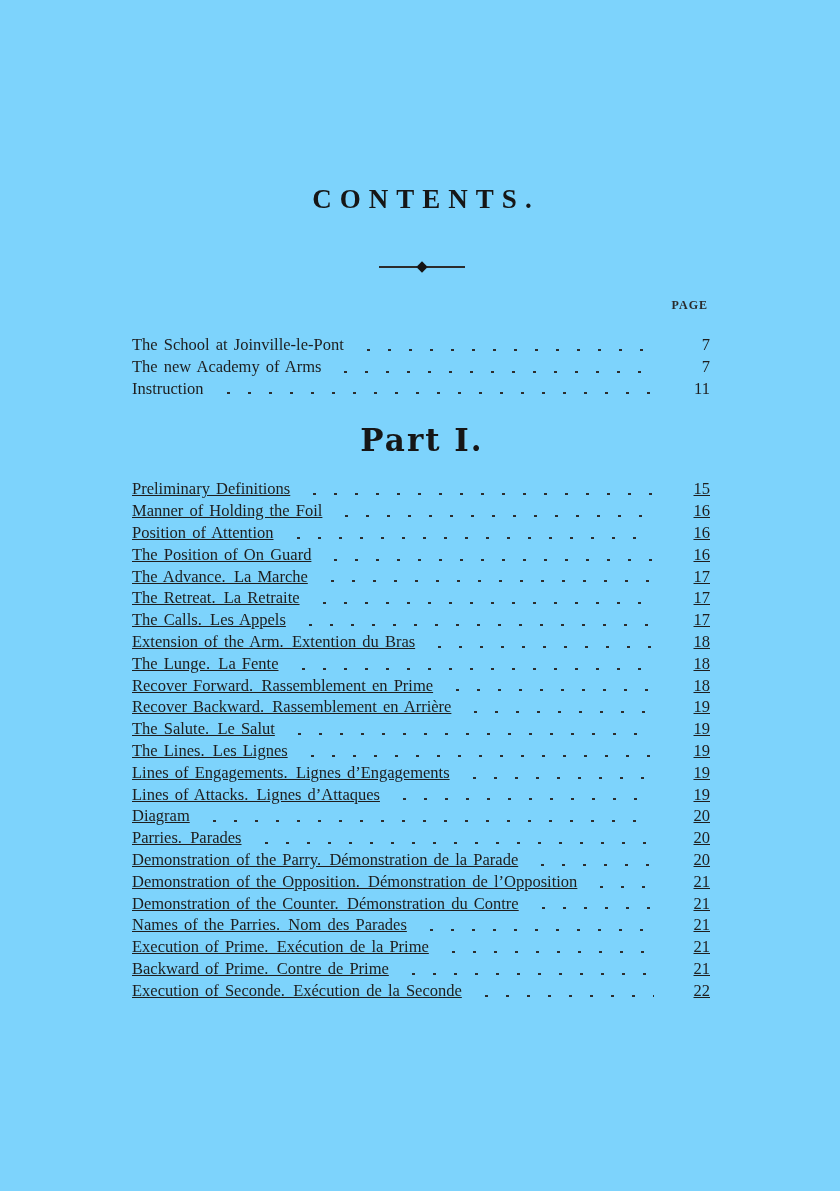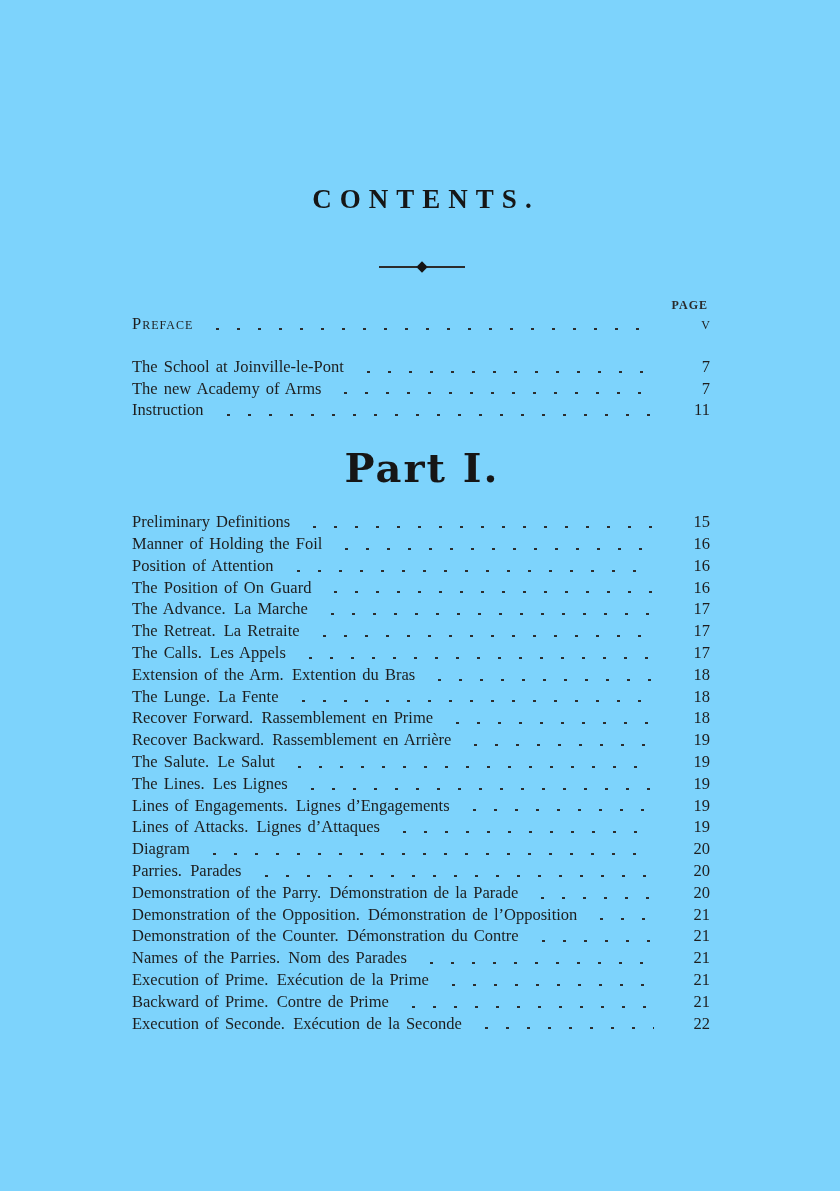--- a/index.html
+++ b/index.html
@@ -89,52 +89,44 @@
   }
   .front-row .entry-label {
     font-variant: small-caps;
     letter-spacing: 1px;
   }
   .front-row .entry-page { font-variant: small-caps; }
   .intro-list { margin-top: 21px; }
   .part-heading {
     text-align: center;
     font-family: "DejaVu Serif", serif;
-    font-size: 40px;
+    font-size: 31px;
     font-weight: bold;
     color: #161616;
     margin: 23px 0 20px 0;
     letter-spacing: 2px;
   }
-  .part-list { margin-top: 0; }
+  .part-list { margin-top: 0; text-decoration: underline; }
 </style>
 </head>
 <body>
 
 <div class="page">
   <div class="content-col">
 
     <h1 class="doc-title">CONTENTS.</h1>
 
     <div class="divider">
       <span class="line"></span>
       <span class="diamond"></span>
       <span class="line"></span>
     </div>
 
     <div class="page-label">PAGE</div>
 
-    <div class="toc-list front-list">
-
-        <div class="toc-row front-row">
-          <span class="entry-label">Preface</span>
-          <span class="leader"></span>
-          <span class="entry-page">v</span>
-        </div>
-      </div>
 
     <div class="toc-list intro-list">
 
 
         <div class="toc-row">
           <span class="entry-label">The School at Joinville-le-Pont</span>
           <span class="leader"></span>
           <span class="entry-page">7</span>
         </div>
 

